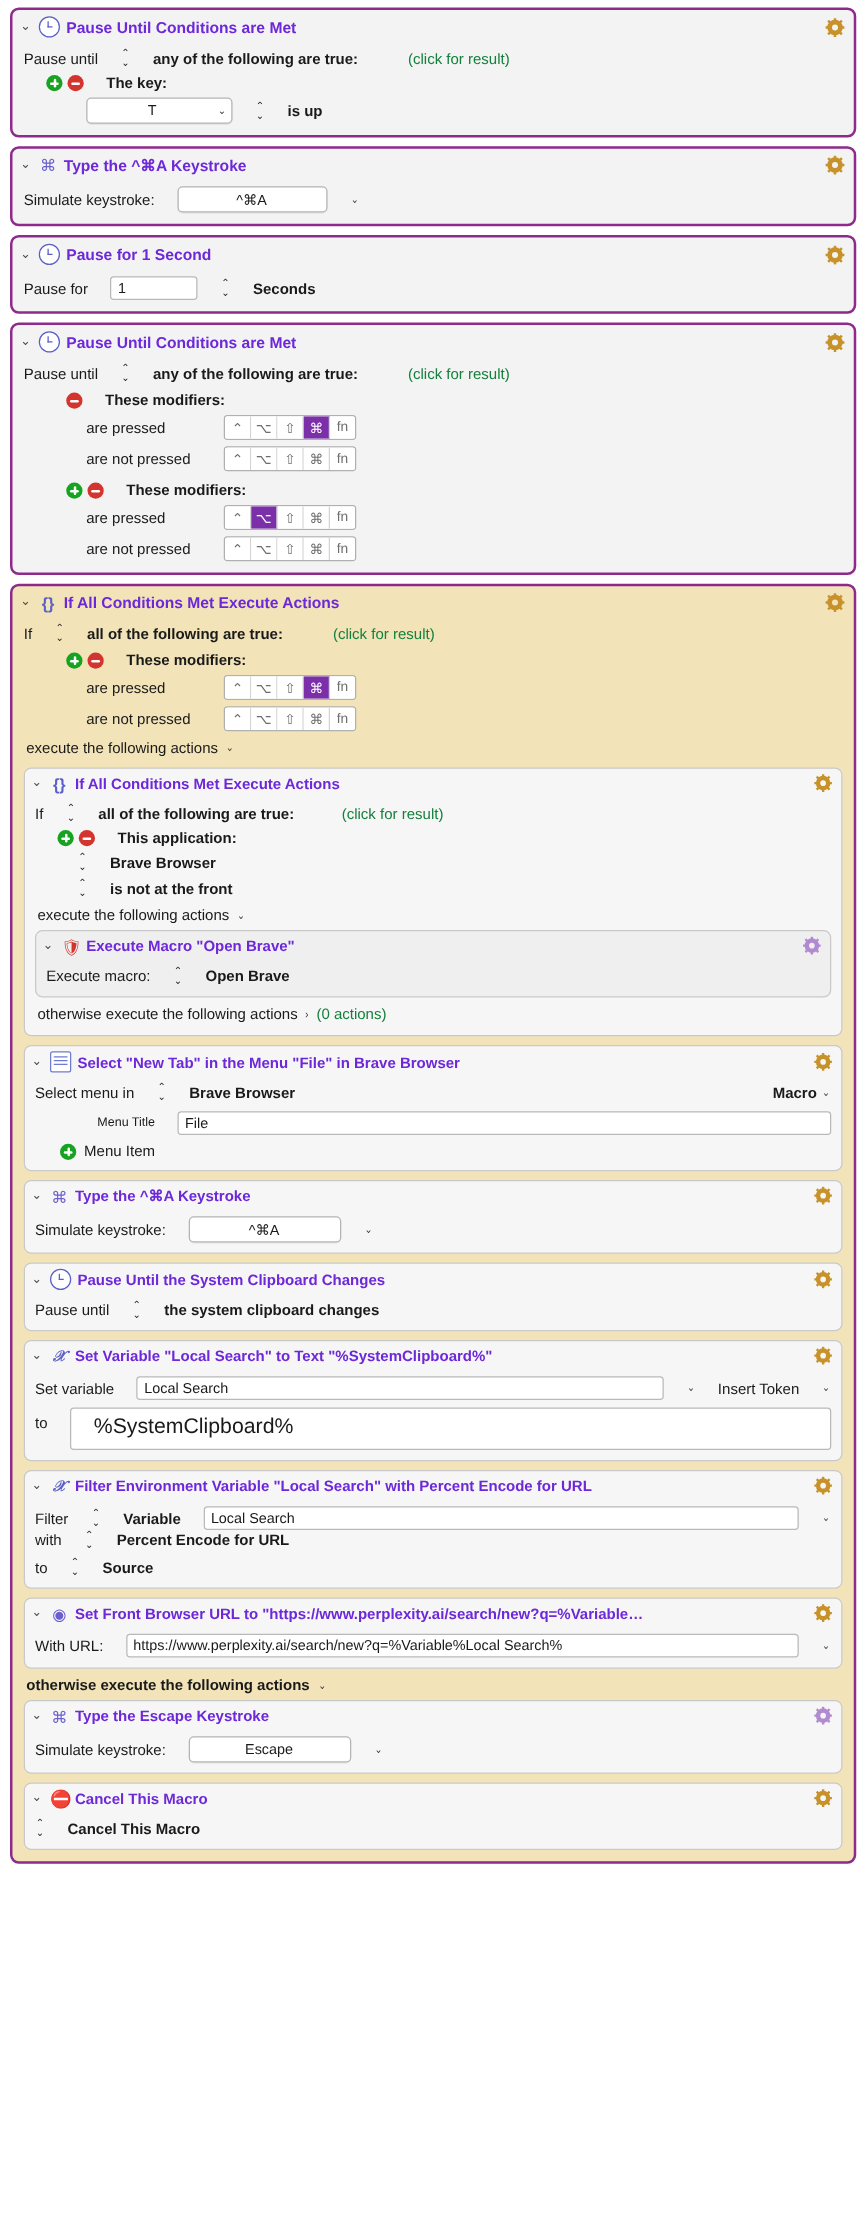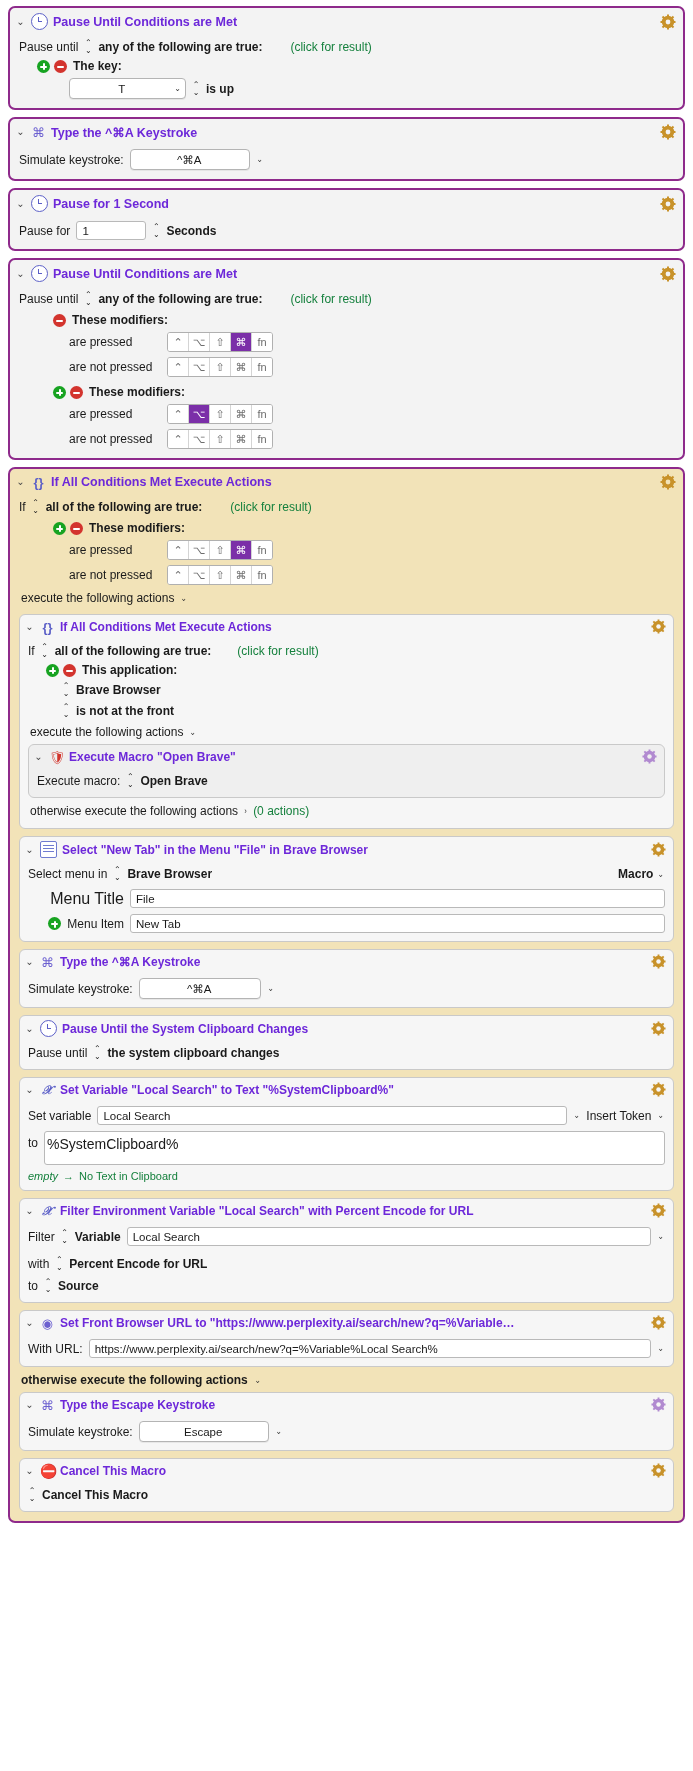--- a/index.html
+++ b/index.html
@@ -31,21 +31,21 @@
   .disc{
     width:11px; text-align:center; color:#4a4a4a; font-size:10px;
     line-height:1; cursor:default; user-select:none;
   }
   .ic{width:15px;height:15px;display:inline-block;flex:0 0 auto;position:relative;}
   .title-txt{font-weight:bold; font-size:12.5px; color:#6d28d9; letter-spacing:0;}
   .gear{
     margin-left:auto; width:16px; height:16px; flex:0 0 auto;
   }
   .body{padding:0 9px 9px 9px;}
-  .row{display:flex; align-items:center; gap:6px; margin-top:4px; flex-wrap:wrap;}
+  .row{display:flex; align-items:center; gap:18px; margin-top:4px; flex-wrap:wrap;}
   .lbl{font-size:12px;}
   .bold{font-weight:bold;}
   .grey{color:#15803d;}
   .chev{
     display:inline-block; font-size:9px; line-height:1; color:#333;
     transform:scaleX(.85);
   }
   .stepper{display:inline-block; width:8px; text-align:center; font-size:8px; line-height:8px; color:#222;}
   .stepper span{display:block;}
 
@@ -57,21 +57,21 @@
     height:19px; padding:0 4px 0 6px; font-size:11.5px; min-width:60px;
   }
   .popup .v{flex:1; text-align:center; padding-right:3px;}
   .popup .ar{font-size:8px; color:#333; margin-left:4px;}
   .textfield{
     background:#fff; border:1px solid #b9b9b9; border-radius:3px;
     height:19px; line-height:19px; padding:0 5px; font-size:11.5px; box-sizing:border-box;
   }
   .textarea{
     background:#fff; border:1px solid #b9b9b9; border-radius:3px;
-    min-height:34px; padding:4px 2px; font-size:14px; box-sizing:border-box;
+    min-height:34px; padding:4px 18px; font-size:17px; box-sizing:border-box;
   }
 
   
   .pm{display:inline-flex; gap:4px; align-items:center;}
   .circ{
     width:13px;height:13px;border-radius:50%;display:inline-block;position:relative;
     flex:0 0 auto;
   }
   .circ.plus{background:#17a321;}
   .circ.minus{background:#d3342e;}
@@ -103,21 +103,21 @@
   .sub .title-txt{font-size:12px;}
   .sub .body{padding:0 8px 8px 8px;}
   .exec-row{
     font-size:12px; padding:6px 2px 2px 2px; display:flex; align-items:center; gap:6px;
   }
 
   .indent1{padding-left:18px;}
   .indent2{padding-left:34px;}
   .indent3{padding-left:50px;}
 
-  .label-right{display:inline-block; width:96px; text-align:right; font-size:16px;}
+  .label-right{display:inline-block; width:96px; text-align:right; font-size:10px;}
   .small{font-size:11px;}
   .italic{font-style:italic;}
 
   
   .ic.clock{border:1.6px solid #5b5fc7; border-radius:50%; background:#fff;}
   .ic.clock:before{content:""; position:absolute; left:6px; top:3px; width:1.4px; height:4.5px; background:#5b5fc7;}
   .ic.clock:after{content:""; position:absolute; left:6px; top:7px; width:4px; height:1.4px; background:#5b5fc7;}
   .ic.key{color:#6b5fd0; font-size:13px; line-height:15px; text-align:center;}
   .ic.braces{color:#5b5fc7; font-size:13px; line-height:15px; text-align:center; font-weight:bold;}
   .ic.var{color:#5b5fc7; font-size:12px; line-height:15px; text-align:center; font-weight:bold; font-style:italic;}
@@ -553,21 +553,20 @@
           </div>
           <div class="row" style="margin-top:7px; flex-wrap:nowrap;">
             <span class="label-right">Menu Title</span>
             <span class="textfield" style="flex:1">File</span>
           </div>
           <div class="row" style="margin-top:6px; flex-wrap:nowrap;">
             <span style="width:96px; text-align:right; display:flex; justify-content:flex-end; align-items:center; gap:6px;">
               <span class="circ plus"></span>
               <span class="lbl">Menu Item</span>
             </span>
-            <span class="textfield" style="flex:1">New Tab</span>
           </div>
         </div>
       </div>
 
       <div class="sub">
         <div class="title-row">
           <span class="disc">⌄</span>
           <span class="ic key">⌘</span>
           <span class="title-txt">Type the ^⌘A Keystroke</span>
           <span class="gear">
@@ -659,25 +658,20 @@
             <span class="lbl">Set variable</span>
             <span class="textfield" style="flex:1">Local Search</span>
             <span class="chev">⌄</span>
             <span class="lbl">Insert Token</span>
             <span class="chev">⌄</span>
           </div>
           <div class="row" style="flex-wrap:nowrap; align-items:flex-start; margin-top:6px;">
             <span class="lbl" style="padding-top:5px">to</span>
             <span class="textarea" style="flex:1">%SystemClipboard%</span>
           </div>
-          <div class="row" style="margin-top:5px; gap:5px;">
-            <span class="small italic grey">empty</span>
-            <span class="small grey">→</span>
-            <span class="small grey">No Text in Clipboard</span>
-          </div>
         </div>
       </div>
 
       <div class="sub">
         <div class="title-row">
           <span class="disc">⌄</span>
           <span class="ic var">𝒳</span>
           <span class="title-txt">Filter Environment Variable "Local Search" with Percent Encode for URL</span>
           <span class="gear">
             <svg class="gearsvg" width="15" height="15" viewBox="0 0 16 16">
@@ -700,21 +694,21 @@
           <div class="row" style="flex-wrap:nowrap">
             <span class="lbl">Filter</span>
             <span class="stepper">
                 <span>⌃</span>
                 <span>⌄</span>
               </span>
             <span class="lbl bold">Variable</span>
             <span class="textfield" style="flex:1">Local Search</span>
             <span class="chev">⌄</span>
           </div>
-          <div class="row" style="margin-top:10px">
+          <div class="row" style="margin-top:0">
             <span class="lbl">with</span>
             <span class="stepper">
                 <span>⌃</span>
                 <span>⌄</span>
               </span>
             <span class="lbl bold">Percent Encode for URL</span>
           </div>
           <div class="row" style="margin-top:6px">
             <span class="lbl">to</span>
             <span class="stepper">

